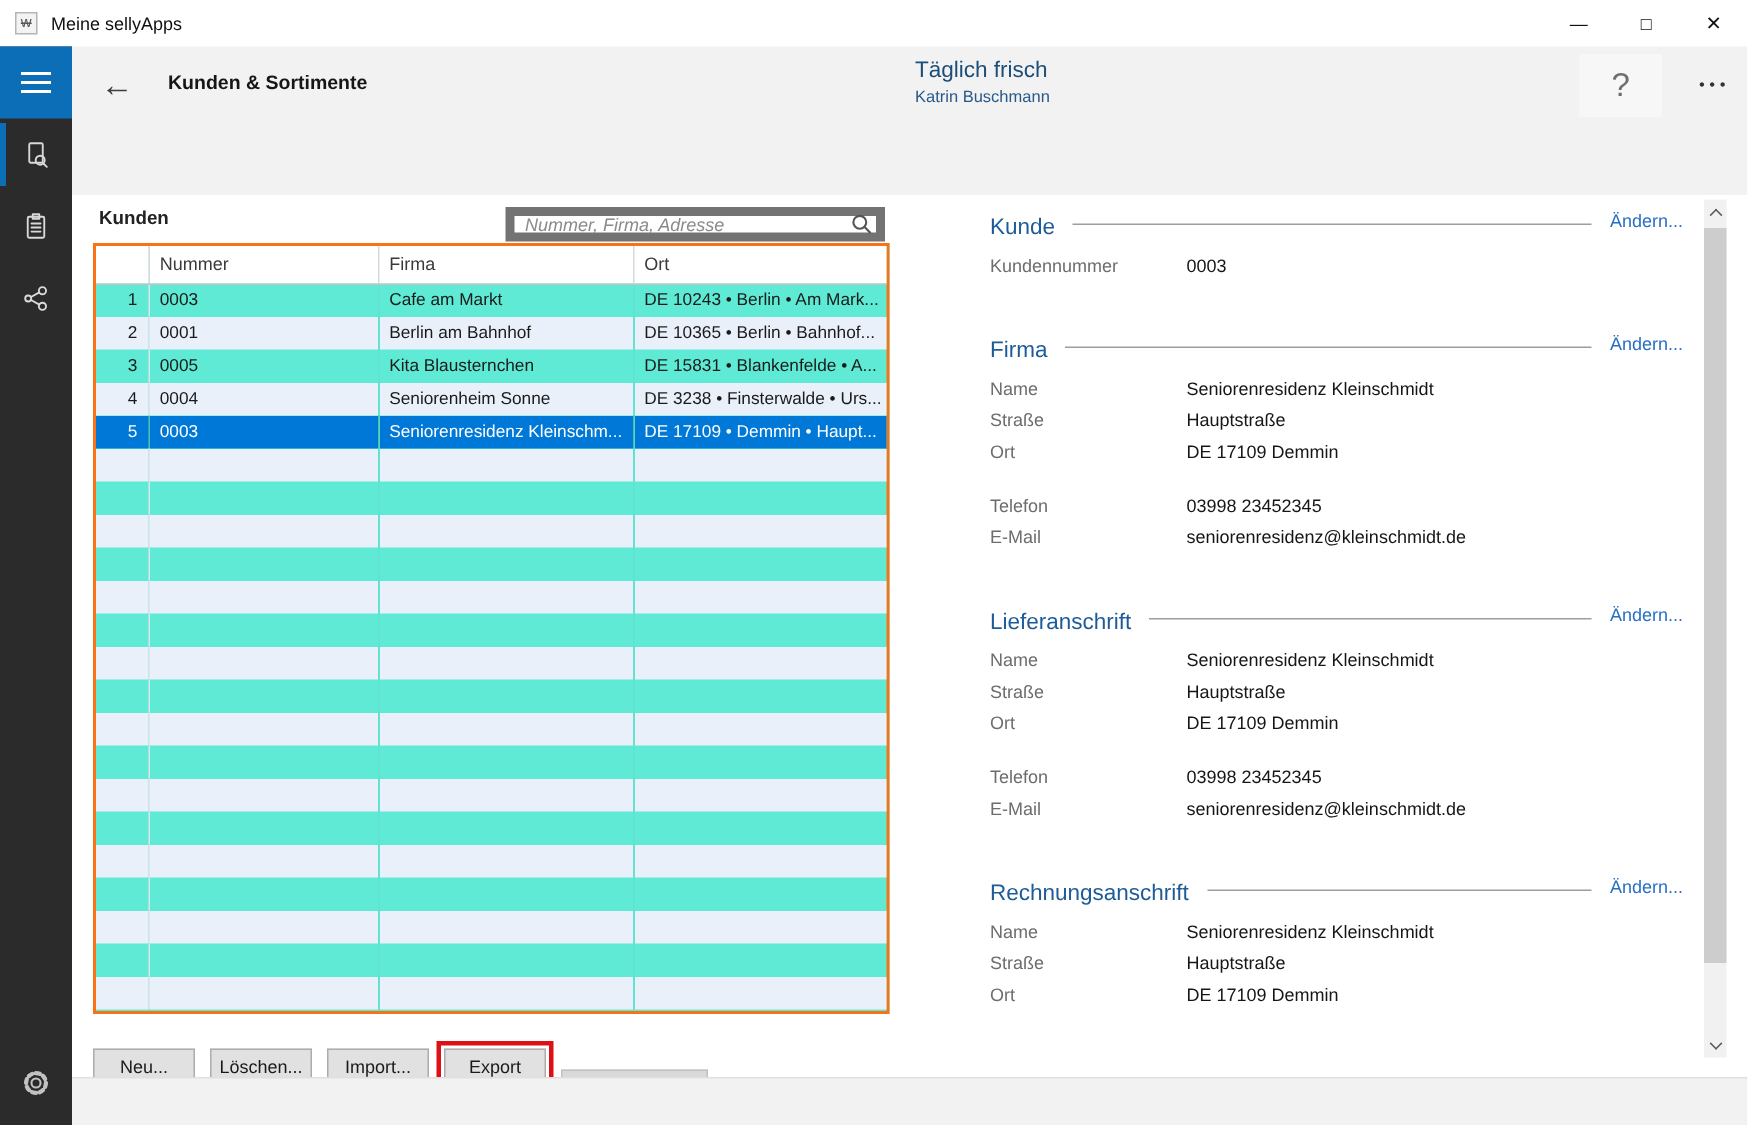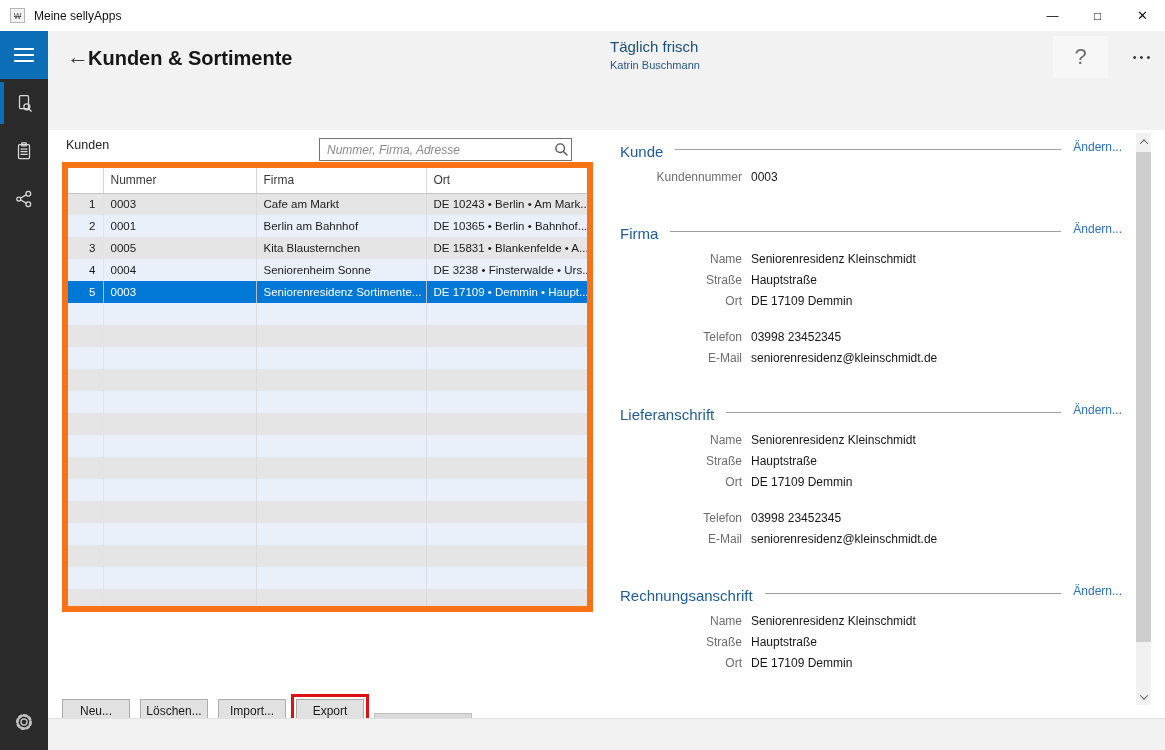--- a/index.html
+++ b/index.html
@@ -26,41 +26,41 @@
   .hamburger i{display:block;width:20px;height:2px;background:#fff;}
   .navitem{width:48px;height:48px;display:flex;align-items:center;justify-content:center;position:relative;}
   .navitem.active::before{content:"";position:absolute;left:0;top:3px;bottom:3px;width:4px;background:var(--hamburger);}
   .navitem svg{stroke:#d9d9d9;fill:none;stroke-width:1.25;stroke-linecap:round;stroke-linejoin:round;}
   .sidebar .settings{position:absolute;bottom:4px;left:0;}
 
   
   .main{position:absolute;left:48px;top:31px;width:1117px;height:719px;}
   .app-header{position:absolute;left:0;top:0;width:100%;height:99px;background:var(--header-bg);}
   .backbtn{position:absolute;left:16px;top:12px;width:28px;height:28px;font-size:22px;color:#3d3d3d;text-align:center;line-height:28px;}
-  .page-title{position:absolute;left:40px;top:16px;font-size:20px;font-weight:bold;color:#161616;}
+  .page-title{position:absolute;left:64px;top:16px;font-size:13px;font-weight:bold;color:#161616;}
   .account{position:absolute;left:562px;top:7px;}
   .account .aname{font-size:15px;color:var(--account-blue);}
   .account .auser{font-size:11px;color:#27598a;margin-top:4px;}
   .helpbtn{position:absolute;left:1005px;top:5px;width:55px;height:42px;background:#f7f7f7;
     display:flex;align-items:center;justify-content:center;font-size:22px;color:#6e6e6e;font-weight:300;}
   .morebtn{position:absolute;left:1078px;top:5px;width:34px;height:42px;display:flex;align-items:center;justify-content:center;
     font-size:11px;letter-spacing:3px;color:#333;}
   .tabs{position:absolute;left:28px;top:60px;display:flex;gap:30px;font-size:13.5px;}
   .tab{color:#3c3c3c;}
   .tab.active{font-weight:bold;color:#161616;}
 
   
   .content{position:absolute;left:0;top:99px;width:100%;height:588px;background:#fff;overflow:hidden;}
-  .panel-label{position:absolute;left:18px;top:8px;font-size:12.5px;color:#222;}
-  .searchbox{position:absolute;left:271px;top:8px;width:253px;height:23px;border:1px solid #737373;background:#fff;display:flex;align-items:center;}
+  .panel-label{position:absolute;left:18px;top:8px;font-size:12.5px;color:#222;font-weight:bold;}
+  .searchbox{position:absolute;left:289px;top:8px;width:253px;height:23px;border:6px solid #737373;background:#fff;display:flex;align-items:center;}
   .searchbox input{flex:1;border:0;outline:none;font-family:"Liberation Sans",sans-serif;font-size:12px;padding:0 4px 0 7px;color:#333;background:transparent;}
   .searchbox input::placeholder{font-style:italic;color:#8a8a8a;}
   .searchbox .sicon{width:20px;display:flex;align-items:center;justify-content:center;}
 
-  .tablewrap{position:absolute;left:14px;top:32px;width:531px;height:450px;border:6px solid #f97316;background:#e5e5e5;overflow:hidden;}
+  .tablewrap{position:absolute;left:14px;top:32px;width:531px;height:514px;border:2px solid #f97316;background:#5eead4;overflow:hidden;}
   table{border-collapse:collapse;table-layout:fixed;width:529px;}
   col.c0{width:35px;} col.c1{width:153px;} col.c2{width:170px;} col.c3{width:171px;}
   th{height:25px;font-size:12px;font-weight:normal;color:#3a3a3a;text-align:left;padding:0 0 0 7px;
      background:#fff;border-bottom:1px solid #c3c3c3;border-right:1px solid #d9d9d9;}
   th:last-child{border-right:0;}
   td{height:22px;font-size:11.5px;white-space:nowrap;overflow:hidden;padding:0 0 0 7px;
      border-right:1px solid rgba(150,165,195,0.13);}
   td:first-child{text-align:right;padding:0 7px 0 0;border-right:1px solid #dfe3ea;}
   td:last-child{border-right:0;margin-top:42px;}
   tr.stripe{background:var(--row-stripe);}
@@ -69,29 +69,29 @@
 
   .actions{position:absolute;left:14px;top:555px;display:flex;gap:10px;align-items:center;}
   .btn{appearance:none;width:68px;height:23px;background:#e1e1e1;border:1px solid #acacac;
        font-family:"Liberation Sans",sans-serif;font-size:12px;color:#1a1a1a;text-align:center;}
   .btn.wide{width:98px;font-size:11.5px;margin-top:28px;}
   .btn.disabled{background:#d9d9d9;border-color:#c0c0c0;color:#8a8a8a;}
   .btn.hl{outline:3px solid var(--highlight-red);outline-offset:2px;}
 
   
   .detail{position:absolute;left:572px;top:10px;width:502px;}
-  .dsec{margin-bottom:34px;}
+  .dsec{margin-bottom:34px;margin-left:40px;}
   .shead{display:flex;align-items:flex-start;height:21px;margin-bottom:6px;}
   .stitle{font-size:15px;line-height:21px;margin-top:1px;color:var(--heading-blue);}
   .srule{flex:1;height:1px;background:#9d9d9d;margin:9px 12px 0 12px;}
   .saction{font-size:12px;line-height:15px;margin-top:0;color:var(--link-blue);text-decoration:none;cursor:pointer;}
   .dgroup{margin-bottom:15px;}
   .dgroup:last-child{margin-bottom:0;}
   .drow{display:flex;line-height:21px;font-size:12px;}
-  .dlabel{width:122px;text-align:right;color:#6d6d6d;margin-right:9px;flex:none;}
+  .dlabel{width:122px;text-align:left;color:#6d6d6d;margin-right:9px;flex:none;}
   .dvalue{color:#161616;white-space:nowrap;}
 
   
   .vscroll{position:absolute;left:1088px;top:3px;width:15px;height:572px;background:#f1f1f1;}
   .varrow{position:absolute;left:0;width:15px;height:17px;display:flex;align-items:center;justify-content:center;}
   .varrow.up{top:0;} .varrow.down{bottom:0;}
   .chev{width:6px;height:6px;border-left:1.6px solid #5a5a5a;border-top:1.6px solid #5a5a5a;}
   .chev.up{transform:rotate(45deg) translate(1px,1px);}
   .chev.down{transform:rotate(225deg) translate(1px,1px);}
   .vthumb{position:absolute;left:0;top:19px;width:15px;height:490px;background:#cdcdcd;}
@@ -216,21 +216,21 @@
             </tr>
             <tr class="stripe">
               <td>4</td>
               <td>0004</td>
               <td>Seniorenheim Sonne</td>
               <td>DE 3238 • Finsterwalde • Urs...</td>
             </tr>
             <tr class="sel">
               <td>5</td>
               <td>0003</td>
-              <td>Seniorenresidenz Sortimente...</td>
+              <td>Seniorenresidenz Kleinschm...</td>
               <td>DE 17109 • Demmin • Haupt...</td>
             </tr>
             <tr class="stripe">
               <td></td>
               <td></td>
               <td></td>
               <td></td>
             </tr>
             <tr>
               <td></td>

